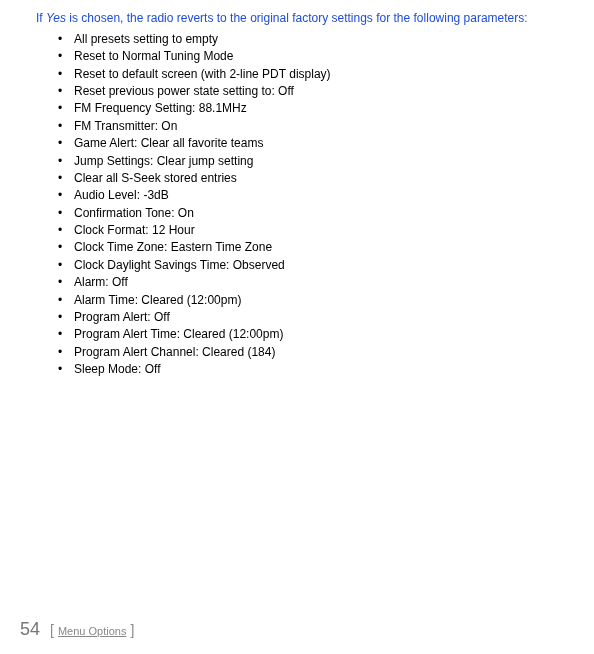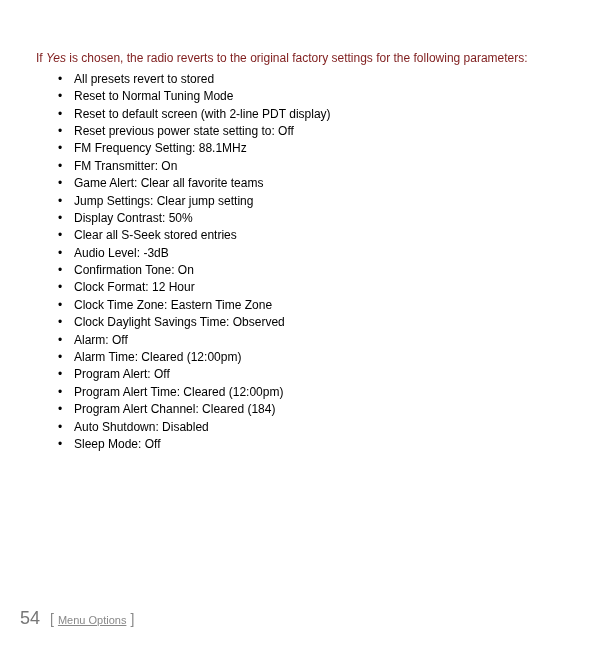--- a/index.html
+++ b/index.html
@@ -10,24 +10,23 @@
     body {
       width: 594px;
       height: 654px;
       background: #ffffff;
       font-family: Arial, Helvetica, sans-serif;
       position: relative;
       padding: 10px 20px 40px 36px;
     }
     .intro-text {
       font-size: 12px;
-      color: #7f1d1d;
+      color: #1d4ed8;
       line-height: 1.4;
       margin-bottom: 4px;
-      margin-top: 40px;
     }
     .intro-text .italic {
       font-style: italic;
     }
     .bullet-list {
       list-style: none;
       padding-left: 22px;
     }
     .bullet-list li {
       font-size: 12px;
@@ -38,21 +37,21 @@
     }
     .bullet-list li::before {
       content: "•";
       position: absolute;
       left: 0;
       top: 0;
       font-size: 12px;
     }
     .footer {
       position: absolute;
-      bottom: 25px;
+      bottom: 14px;
       left: 20px;
       font-size: 11px;
       color: #555;
       display: flex;
       align-items: baseline;
     }
     .footer .page-num {
       font-size: 18px;
       color: #777;
       margin-right: 10px;
@@ -69,41 +68,39 @@
     }
   </style>
 </head>
 <body>
 
 <div class="intro-text">
   <span>If </span><span class="italic">Yes</span><span> is chosen, the radio reverts to the original factory settings for the following parameters:</span>
 </div>
 
 <ul class="bullet-list">
-  <li>All presets revert to stored</li>
+  <li>All presets setting to empty</li>
   <li>Reset to Normal Tuning Mode</li>
   <li>Reset to default screen (with 2-line PDT display)</li>
   <li>Reset previous power state setting to: Off</li>
   <li>FM Frequency Setting: 88.1MHz</li>
   <li>FM Transmitter: On</li>
   <li>Game Alert: Clear all favorite teams</li>
   <li>Jump Settings: Clear jump setting</li>
-  <li>Display Contrast: 50%</li>
   <li>Clear all S-Seek stored entries</li>
   <li>Audio Level: -3dB</li>
   <li>Confirmation Tone: On</li>
   <li>Clock Format: 12 Hour</li>
   <li>Clock Time Zone: Eastern Time Zone</li>
   <li>Clock Daylight Savings Time: Observed</li>
   <li>Alarm: Off</li>
   <li>Alarm Time: Cleared (12:00pm)</li>
   <li>Program Alert: Off</li>
   <li>Program Alert Time: Cleared (12:00pm)</li>
   <li>Program Alert Channel: Cleared (184)</li>
-  <li>Auto Shutdown: Disabled</li>
   <li>Sleep Mode: Off</li>
 </ul>
 
 <div class="footer">
   <span class="page-num">54</span>
   <span class="bracket">[</span>
   <span class="section">Menu Options</span>
   <span class="bracket">]</span>
 </div>
 

